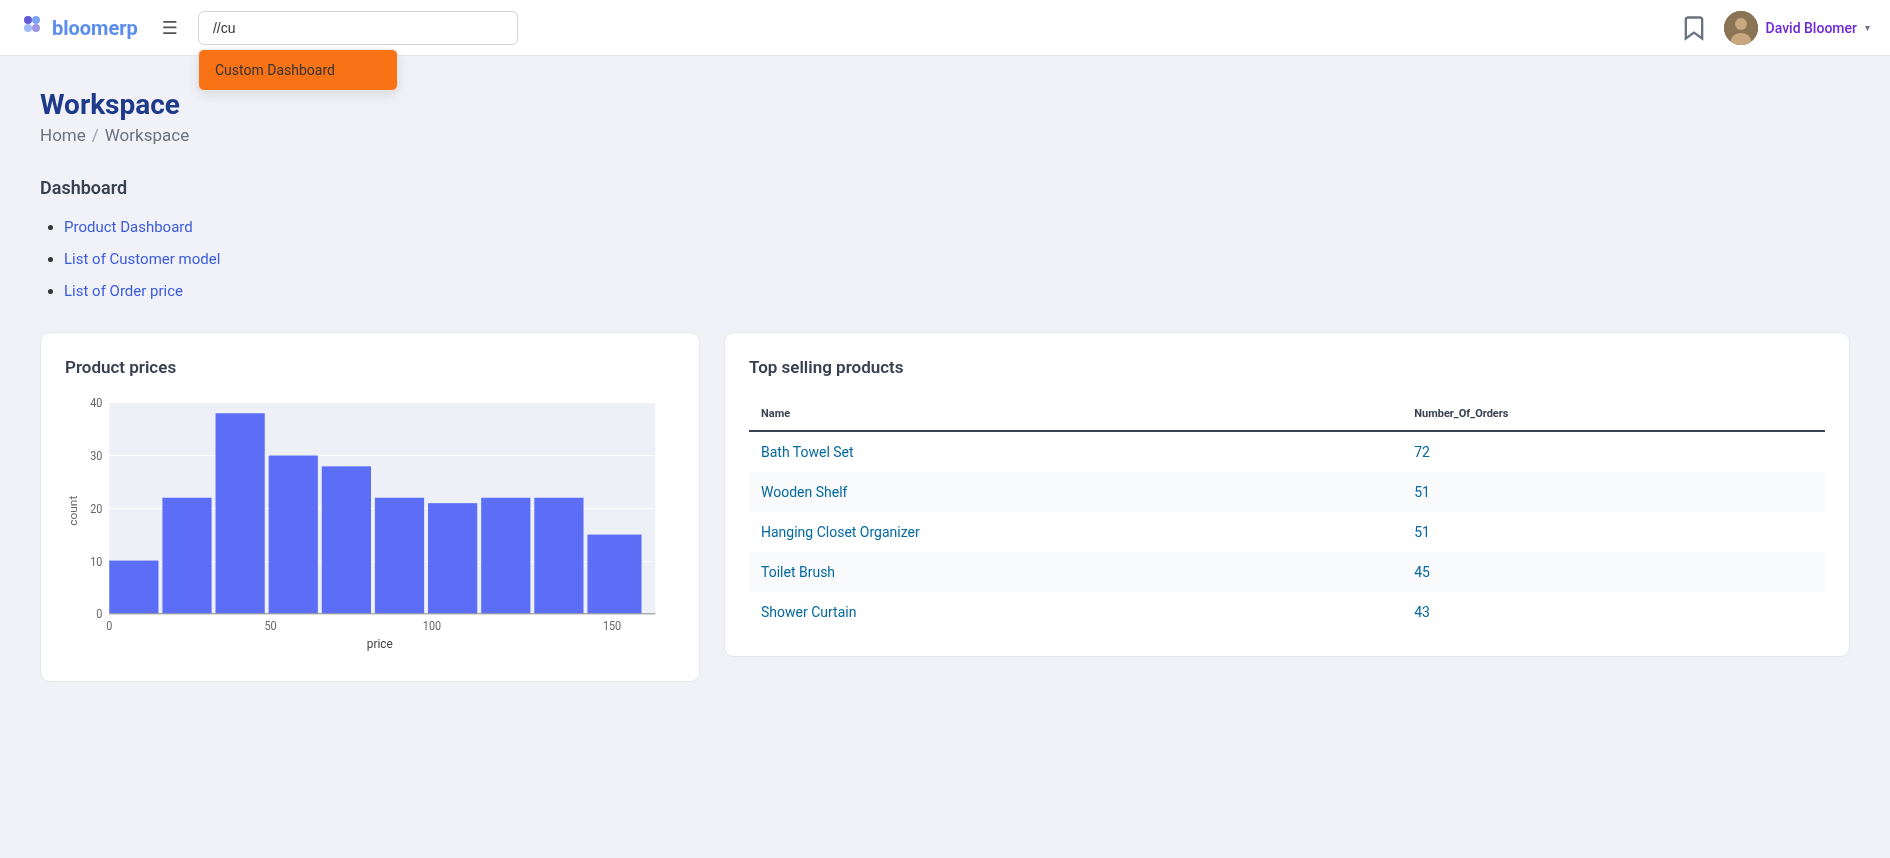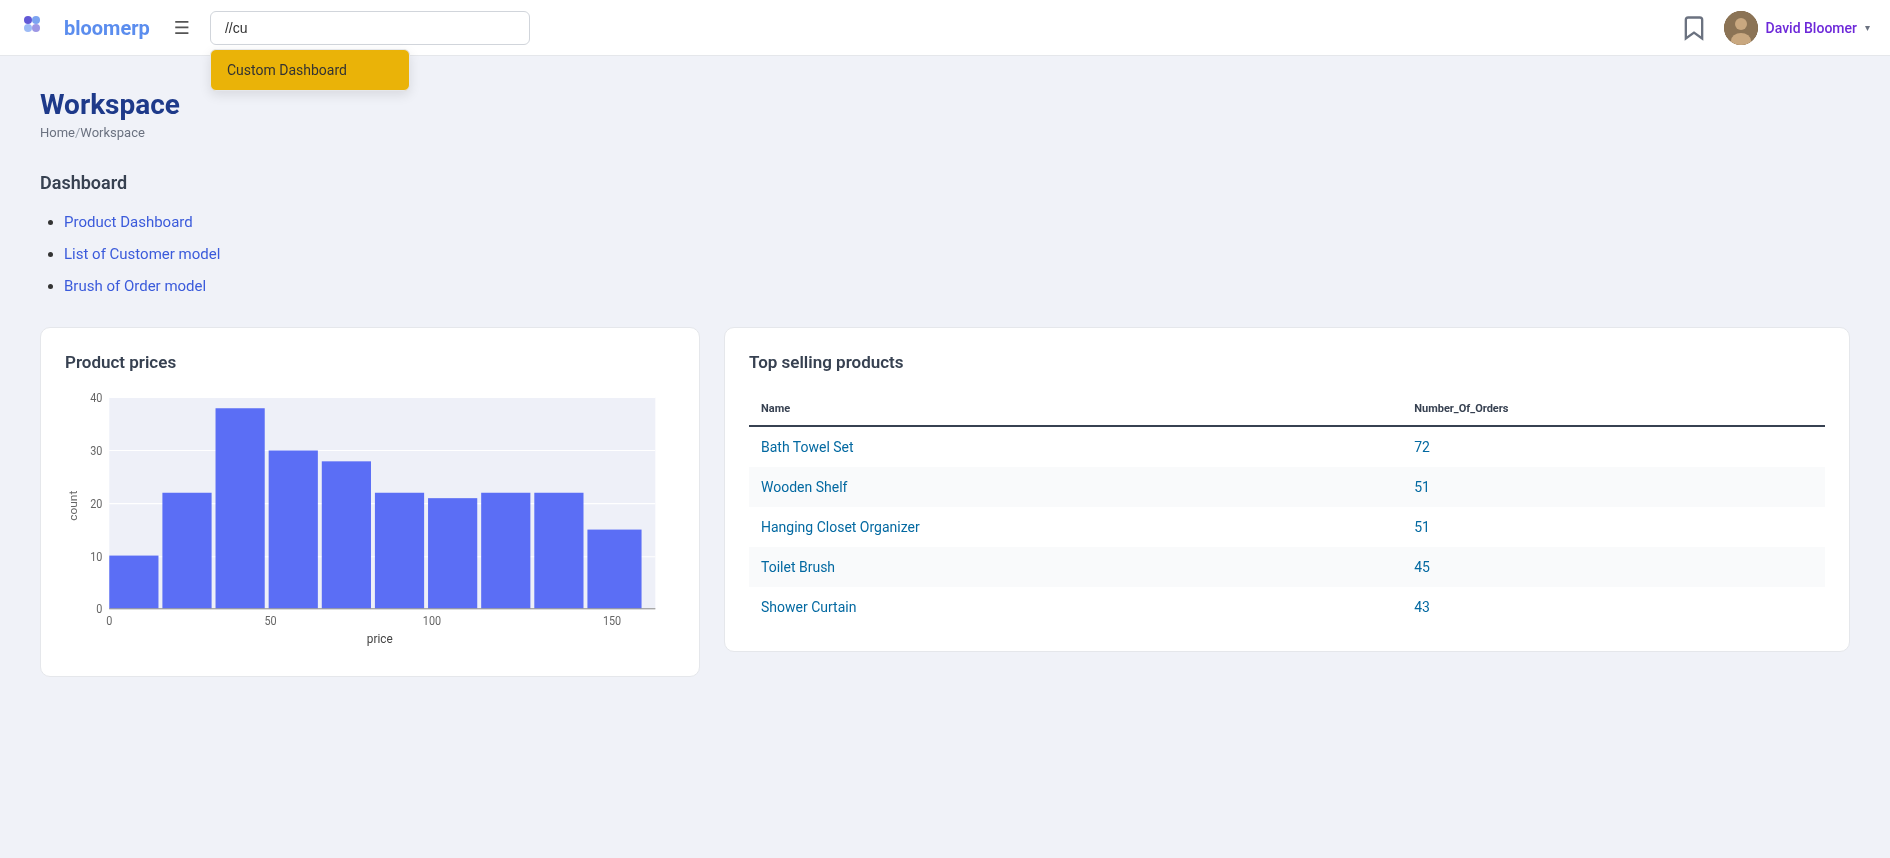--- a/index.html
+++ b/index.html
@@ -18,21 +18,21 @@
       display: flex;
       align-items: center;
       padding: 0 20px;
       border-bottom: 1px solid #e5e7eb;
       position: relative;
       z-index: 100;
     }
     .logo {
       display: flex;
       align-items: center;
-      gap: 12px;
+      gap: 0;
       margin-right: 16px;
     }
     .logo-icon {
       width: 32px;
       height: 32px;
     }
     .logo-text {
       font-size: 20px;
       font-weight: 700;
       color: #3b2fcc;
@@ -58,21 +58,21 @@
       border-radius: 6px;
       font-size: 14px;
       color: #333;
       outline: none;
     }
     .search-dropdown {
       position: absolute;
       top: calc(100% + 4px);
       left: 0;
       width: 200px;
-      background: #eab308;
+      background: #f97316;
       border: 1px solid #e5e7eb;
       border-radius: 6px;
       box-shadow: 0 4px 12px rgba(0,0,0,0.1);
       z-index: 200;
     }
     .search-dropdown-item {
       padding: 12px 16px;
       font-size: 14px;
       color: #333;
       cursor: pointer;
@@ -128,21 +128,22 @@
     }
     .page-title {
       font-size: 28px;
       font-weight: 700;
       color: #1e3a8a;
       margin-bottom: 4px;
     }
     .breadcrumb {
       display: flex;
       align-items: center;
-      font-size: 13px;
+      gap: 6px;
+      font-size: 17px;
       color: #6b7280;
       margin-bottom: 32px;
     }
     .breadcrumb a {
       color: #6b7280;
       text-decoration: none;
     }
     .breadcrumb-sep { color: #9ca3af; }
 
     .section-title {
@@ -297,21 +298,21 @@
   <h2 class="section-title">Dashboard</h2>
 
   <ul class="dashboard-links">
     <li>
       <a href="#">Product Dashboard</a>
     </li>
     <li>
       <a href="#">List of Customer model</a>
     </li>
     <li>
-      <a href="#">Brush of Order model</a>
+      <a href="#">List of Order price</a>
     </li>
   </ul>
 
   <div class="cards-row">
 
     <div class="card card-chart">
       <div class="card-title">Product prices</div>
       <div class="chart-area">
         <svg class="chart-svg" viewBox="0 0 620 240" preserveAspectRatio="none">
 

